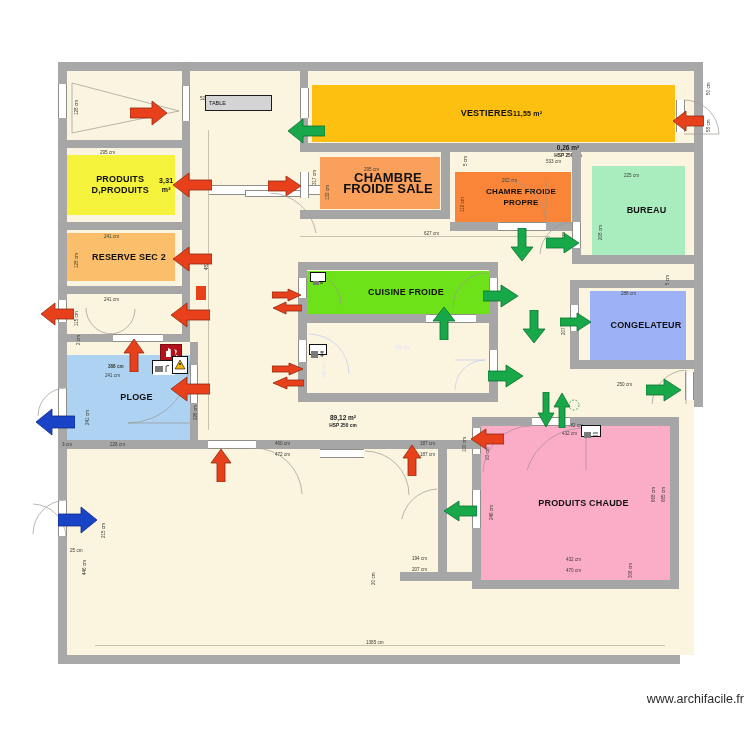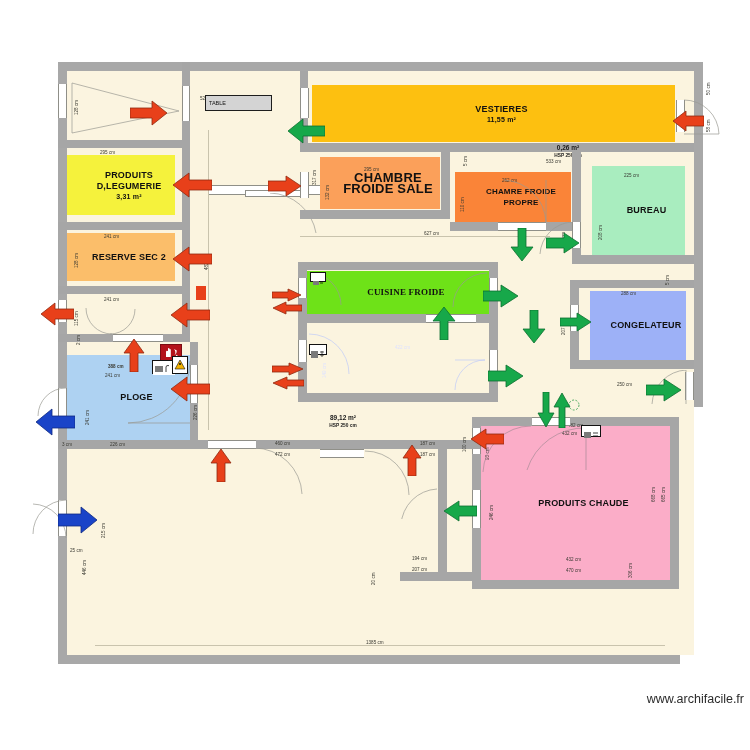--- a/index.html
+++ b/index.html
@@ -18,21 +18,21 @@
   
   .wall{background:#a6a6a6;}
   .wall-out{background:#a8a8a8;}
   .floor{background:#fbf4df;}
   .interior{background:#fbf4e0;}
 
   
   .room{
     box-sizing:border-box;
     display:flex;align-items:center;justify-content:center;
-    flex-direction:column;
+    flex-direction:row;
     text-align:center;
     color:#111;
     font-weight:bold;
     letter-spacing:.2px;
     padding-left:16px;
   }
   .room .nm{font-size:9px;line-height:11px;}
   .room .ar{font-size:7px;font-weight:bold;line-height:9px;}
 
   
@@ -107,21 +107,21 @@
   <div class="abs win v" style="left:182px;top:86px;width:8px;height:35px;"></div>
 
   <svg class="abs" style="left:67px;top:71px;width:118px;height:70px;">
     <polyline points="5,12 112,40 5,62" fill="none" stroke="#9a9a92" stroke-width="0.7"></polyline>
     <line x1="5" y1="12" x2="5" y2="62" stroke="#9a9a92" stroke-width="0.7"></line>
   </svg>
 
   <div class="abs wall" style="left:58px;top:222px;width:132px;height:8px;"></div>
   <div class="abs wall" style="left:182px;top:148px;width:8px;height:82px;"></div>
   <div class="abs room" style="left:67px;top:155px;width:108px;height:60px;background:#f5f23c;">
-    <span class="nm">PRODUITS D,LEGUMERIE</span>
+    <span class="nm">PRODUITS D,PRODUITS</span>
     <span class="ar">3,31 m²</span>
   </div>
   <div class="dim" style="left:100px;top:150px;">295 cm</div>
   <div class="dim v" style="left:74px;top:115px;">128 cm</div>
 
   <div class="abs wall" style="left:58px;top:286px;width:132px;height:8px;"></div>
   <div class="abs wall" style="left:182px;top:230px;width:8px;height:64px;"></div>
   <div class="abs room" style="left:67px;top:233px;width:108px;height:48px;background:#fbbe6a;">
     <span class="nm">RESERVE SEC 2</span>
   </div>
@@ -243,21 +243,21 @@
   <div class="abs win v" style="left:572px;top:222px;width:9px;height:26px;"></div>
   <div class="dim v" style="left:561px;top:247px;">135 cm</div>
   <svg class="abs" style="left:538px;top:222px;width:36px;height:36px;">
     <path d="M 34 0 A 34 34 0 0 0 2 32" fill="none" stroke="#9a9a92" stroke-width="0.7"></path>
   </svg>
 
   <div class="abs wall" style="left:298px;top:262px;width:9px;height:60px;"></div>
   <div class="abs wall" style="left:298px;top:262px;width:200px;height:8px;"></div>
   <div class="abs wall" style="left:489px;top:262px;width:9px;height:60px;"></div>
   <div class="abs wall" style="left:298px;top:314px;width:200px;height:9px;"></div>
-  <div class="abs room" style="left:307px;top:271px;width:182px;height:43px;background:#6ee218;font-family:Liberation Serif, serif;">
+  <div class="abs room" style="left:307px;top:271px;width:182px;height:43px;background:#6ee218;">
     <span class="nm">CUISINE FROIDE</span>
   </div>
   <div class="abs win v" style="left:298px;top:278px;width:9px;height:20px;"></div>
   <div class="abs win v" style="left:489px;top:278px;width:9px;height:22px;"></div>
   <div class="abs win" style="left:426px;top:314px;width:50px;height:9px;"></div>
   <svg class="abs" style="left:307px;top:271px;width:184px;height:44px;">
     <path d="M 2 2 A 32 32 0 0 1 34 34" fill="none" stroke="#9a9a92" stroke-width="0.7"></path>
     <path d="M 180 2 A 34 34 0 0 0 146 36" fill="none" stroke="#9a9a92" stroke-width="0.7"></path>
   </svg>
   <div class="sinkicon" style="left:310px;top:272px;width:14px;height:8px;">

